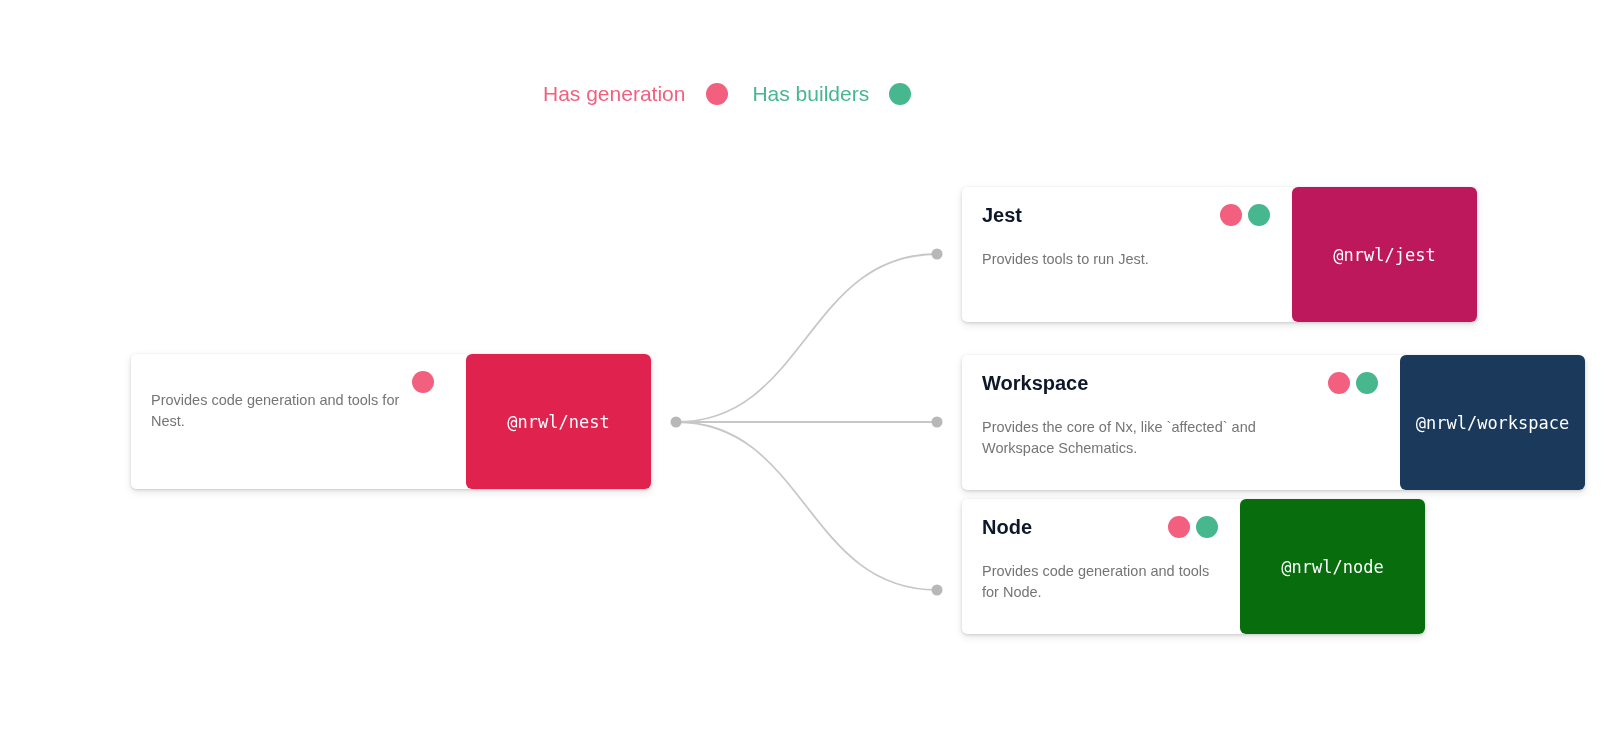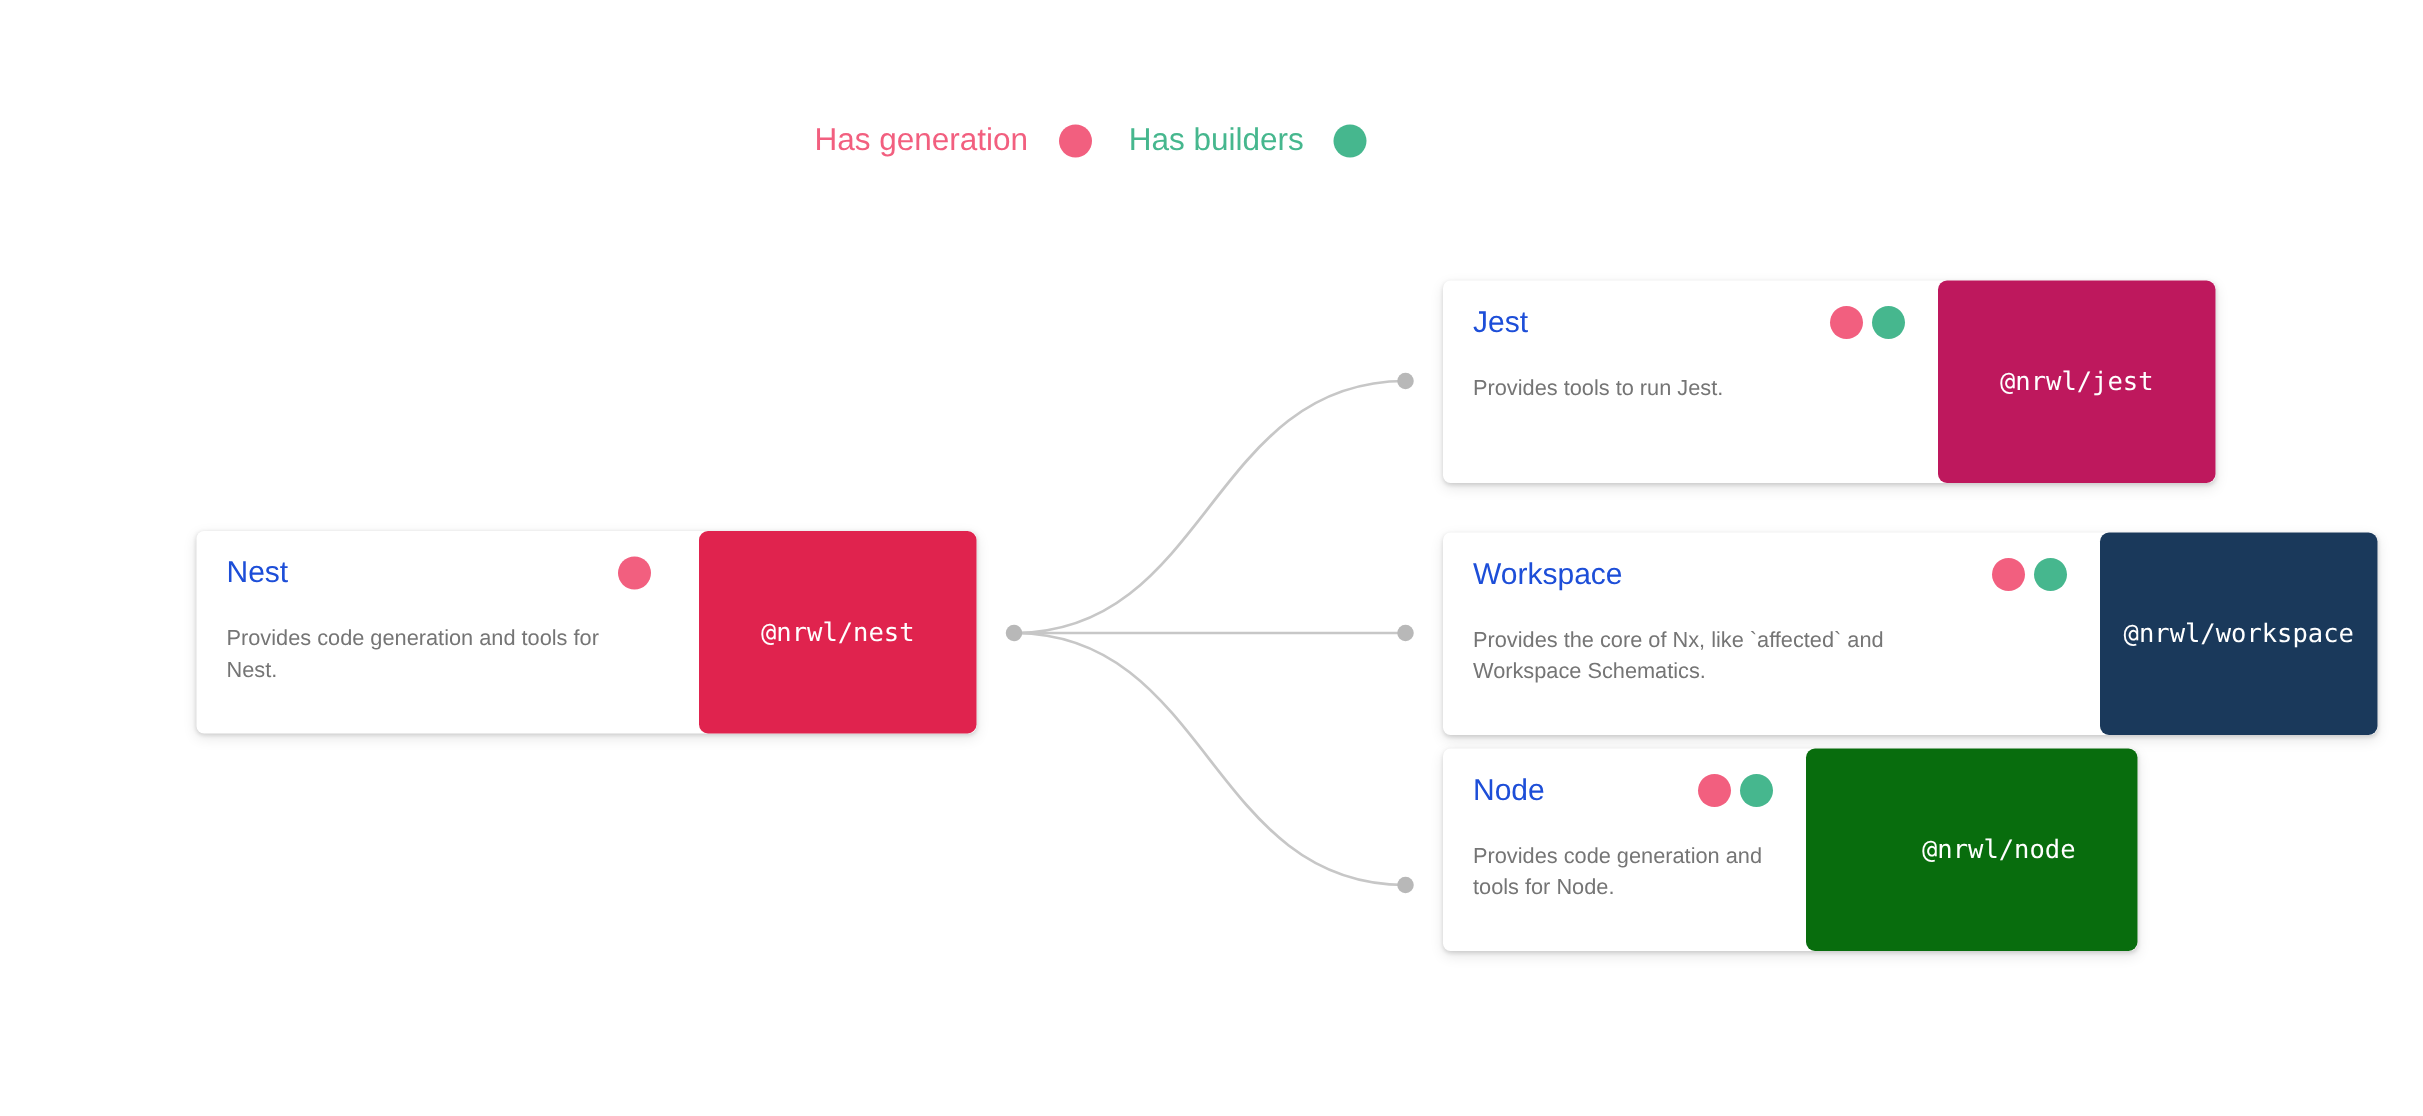--- a/index.html
+++ b/index.html
@@ -20,21 +20,21 @@
   .edges{position:absolute;left:0;top:0;pointer-events:none;}
   .edges path{fill:none;stroke:#c7c7c7;stroke-width:1.8px;}
   .edges circle{fill:#b8b8b8;}
   
   .card{
     position:absolute;height:135px;background:#ffffff;border-radius:5px;
     box-shadow:0 1px 3px rgba(0,0,0,.14),0 3px 9px rgba(0,0,0,.10);
     display:flex;box-sizing:border-box;
   }
   .card-main{flex:1 1 auto;position:relative;padding:15px 20px 0 20px;box-sizing:border-box;}
-  .card-title{font-size:20px;line-height:26px;color:#1d4ed8;}
+  .card-title{font-size:20px;line-height:26px;color:#0f172a;font-weight:bold;}
   .card-dots{position:absolute;top:17px;right:22px;display:flex;gap:6px;}
   .card-desc{margin-top:21px;font-size:14.5px;line-height:21px;color:#757575;}
   .card-block{
     flex:0 0 auto;width:185px;border-radius:6px;
     display:flex;align-items:center;justify-content:center;
     color:#ffffff;font-family:"DejaVu Sans Mono",monospace;font-size:17px;
     white-space:nowrap;
   }
   .card-nest{left:131px;top:354px;width:520px;}
   .card-nest .card-dots{right:32px;}
@@ -59,21 +59,20 @@
   <path d="M676 422 L937 422"></path>
   <path d="M676 422 C806 422 806 590 937 590"></path>
   <circle cx="676" cy="422" r="5.5"></circle>
   <circle cx="937" cy="254" r="5.5"></circle>
   <circle cx="937" cy="422" r="5.5"></circle>
   <circle cx="937" cy="590" r="5.5"></circle>
 </svg>
 
 <div class="card card-nest">
   <div class="card-main">
-    <div class="card-title">Nest</div>
     <div class="card-dots">
       <span class="dot" style="background-color: rgb(242, 95, 127);"></span>
     </div>
     <div class="card-desc">Provides code generation and tools for Nest.</div>
   </div>
   <div class="card-block" style="background-color: rgb(224, 35, 78);">@nrwl/nest</div>
 </div>
 
 <div class="card card-jest">
   <div class="card-main">
@@ -101,14 +100,14 @@
 
 <div class="card card-node">
   <div class="card-main">
     <div class="card-title">Node</div>
     <div class="card-dots">
       <span class="dot" style="background-color: rgb(242, 95, 127);"></span>
       <span class="dot" style="background-color: rgb(70, 183, 142);"></span>
     </div>
     <div class="card-desc">Provides code generation and tools for Node.</div>
   </div>
-  <div class="card-block" style="background-color: rgb(8, 109, 13); padding-left: 36px;">@nrwl/node</div>
+  <div class="card-block" style="background-color: rgb(8, 109, 13);">@nrwl/node</div>
 </div>
 
 </body></html>

